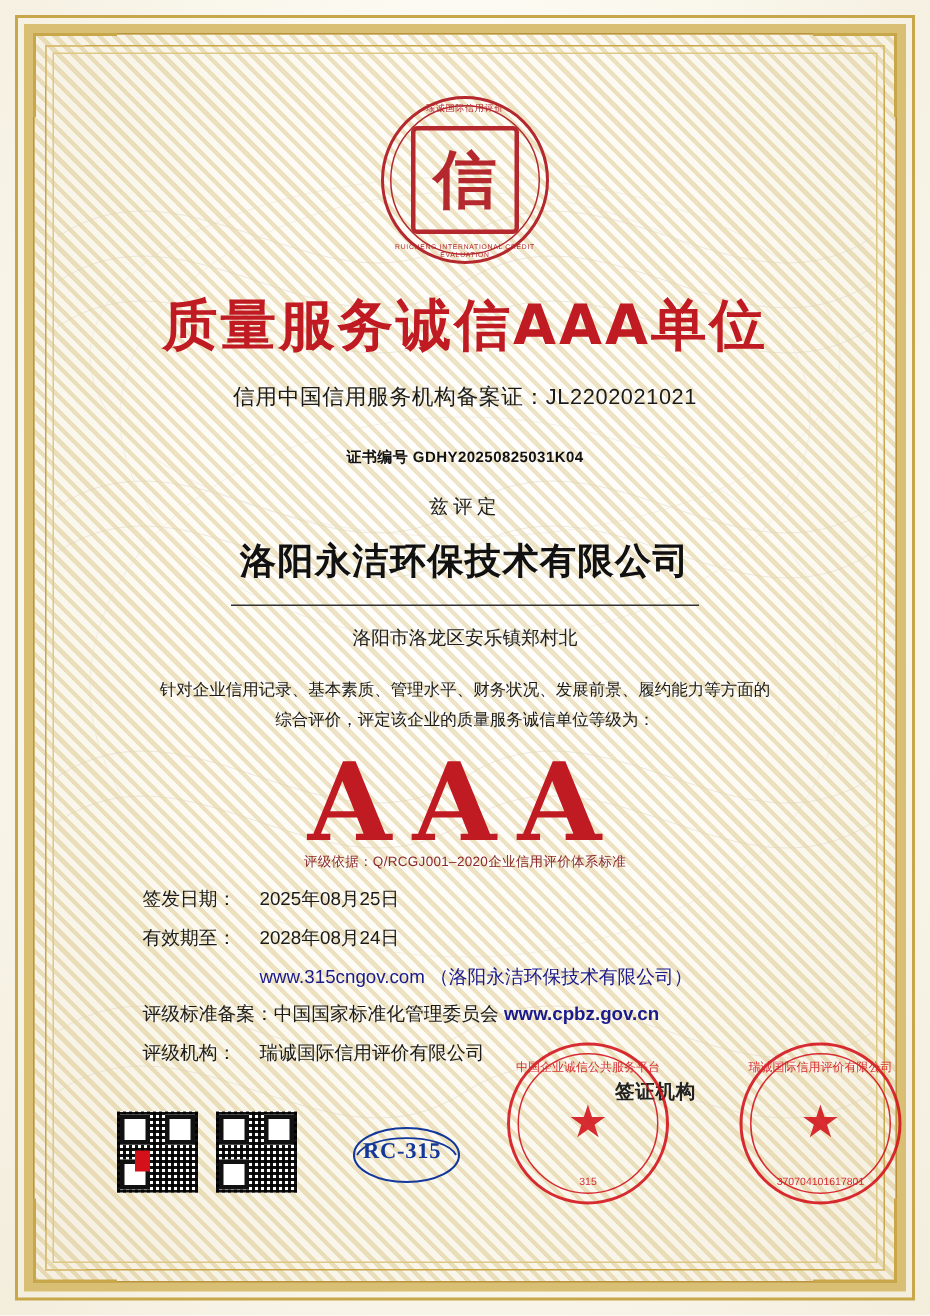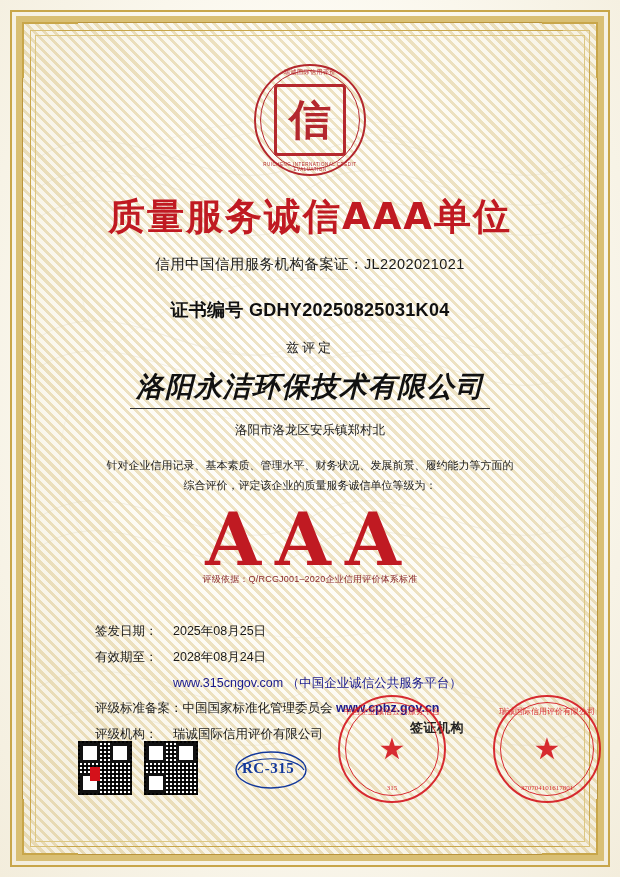--- a/index.html
+++ b/index.html
@@ -110,33 +110,32 @@
     color:#c01a22;
     letter-spacing:2px;
     font-family:"DejaVu Sans","Liberation Sans",sans-serif;
   }
   .record-line{
     margin-top:13px;
     font-size:14.5px;color:#1b1b1b;letter-spacing:.4px;
   }
   .cert-no{
     margin-top:24px;
-    font-size:18px;font-weight:bold;color:#111;letter-spacing:.3px;
+    font-size:10px;font-weight:bold;color:#111;letter-spacing:.3px;
   }
   .hereby{
     margin-top:17px;
     font-size:13px;color:#222;letter-spacing:3px;
   }
   .company{
     margin-top:11px;
-    font-size:28px;font-weight:bold;color:#111;letter-spacing:1px;
+    font-size:24px;font-weight:bold;color:#111;letter-spacing:1px;
     display:inline-block;
-    padding:0 6px 2px;
+    padding:0 6px 13px;
     border-bottom:1.5px solid #333;
-    font-style:italic;
   }
   .address{
     margin-top:13px;
     font-size:12.5px;color:#222;
   }
   .para{
     margin:16px auto 0;
     width:410px;
     font-size:11px;line-height:1.85;color:#1b1b1b;
     text-align:center;
@@ -148,21 +147,21 @@
     font-family:"DejaVu Serif","Liberation Serif",serif;
     line-height:1.05;
   }
   .grade-note{
     margin-top:-4px;
     font-size:9px;color:#8a2a2e;letter-spacing:.2px;
   }
 
   
   .details{
-    margin:33px auto 0;
+    margin:6px auto 0;
     width:430px;
     text-align:left;
     font-size:12.5px;color:#1b1b1b;
     line-height:2.05;
   }
   .details .row{white-space:nowrap;}
   .details .lbl{display:inline-block;min-width:78px;}
   .details .val{}
   .details .sub{padding-left:78px;display:block;}
   .url{color:#1a1a8c;}
@@ -208,21 +207,20 @@
   .seal::before{
     content:"";position:absolute;inset:5px;border-radius:50%;border:1px solid #d4111a;
   }
   .seal .star{
     position:absolute;left:50%;top:50%;transform:translate(-50%,-50%);
     color:#d4111a;font-size:30px;line-height:1;
   }
   .seal .curve{
     position:absolute;left:0;right:0;text-align:center;color:#d4111a;
     font-size:8px;
-    font-family:Liberation Serif, serif;
   }
   .seal .curve.t{top:9px;}
   .seal .curve.b{bottom:9px;font-size:7px;}
   .seal.s1{left:300px;}
   .seal.s2{left:455px;}
   .sign{
     position:absolute;left:372px;bottom:96px;
     font-size:13px;color:#222;letter-spacing:.5px;font-weight:bold;
   }
 </style>
@@ -287,21 +285,21 @@
     <div class="grade-note">评级依据：Q/RCGJ001–2020企业信用评价体系标准</div>
 
     <div class="details">
       <div class="row">
         <span class="lbl">签发日期：</span><span class="val">2025年08月25日</span>
       </div>
       <div class="row">
         <span class="lbl">有效期至：</span><span class="val">2028年08月24日</span>
       </div>
       <div class="row">
-        <span class="sub url">www.315cngov.com （中国企业诚信公共服务平台）</span>
+        <span class="sub url">www.315cngov.com （洛阳永洁环保技术有限公司）</span>
       </div>
       <div class="row">
         <span class="lbl" style="min-width:0">评级标准备案：</span><span class="val">中国国家标准化管理委员会 </span><span class="url-bold">www.cpbz.gov.cn</span>
       </div>
       <div class="row">
         <span class="lbl">评级机构：</span><span class="val">瑞诚国际信用评价有限公司</span>
       </div>
     </div>
 
     <div class="bottom">

